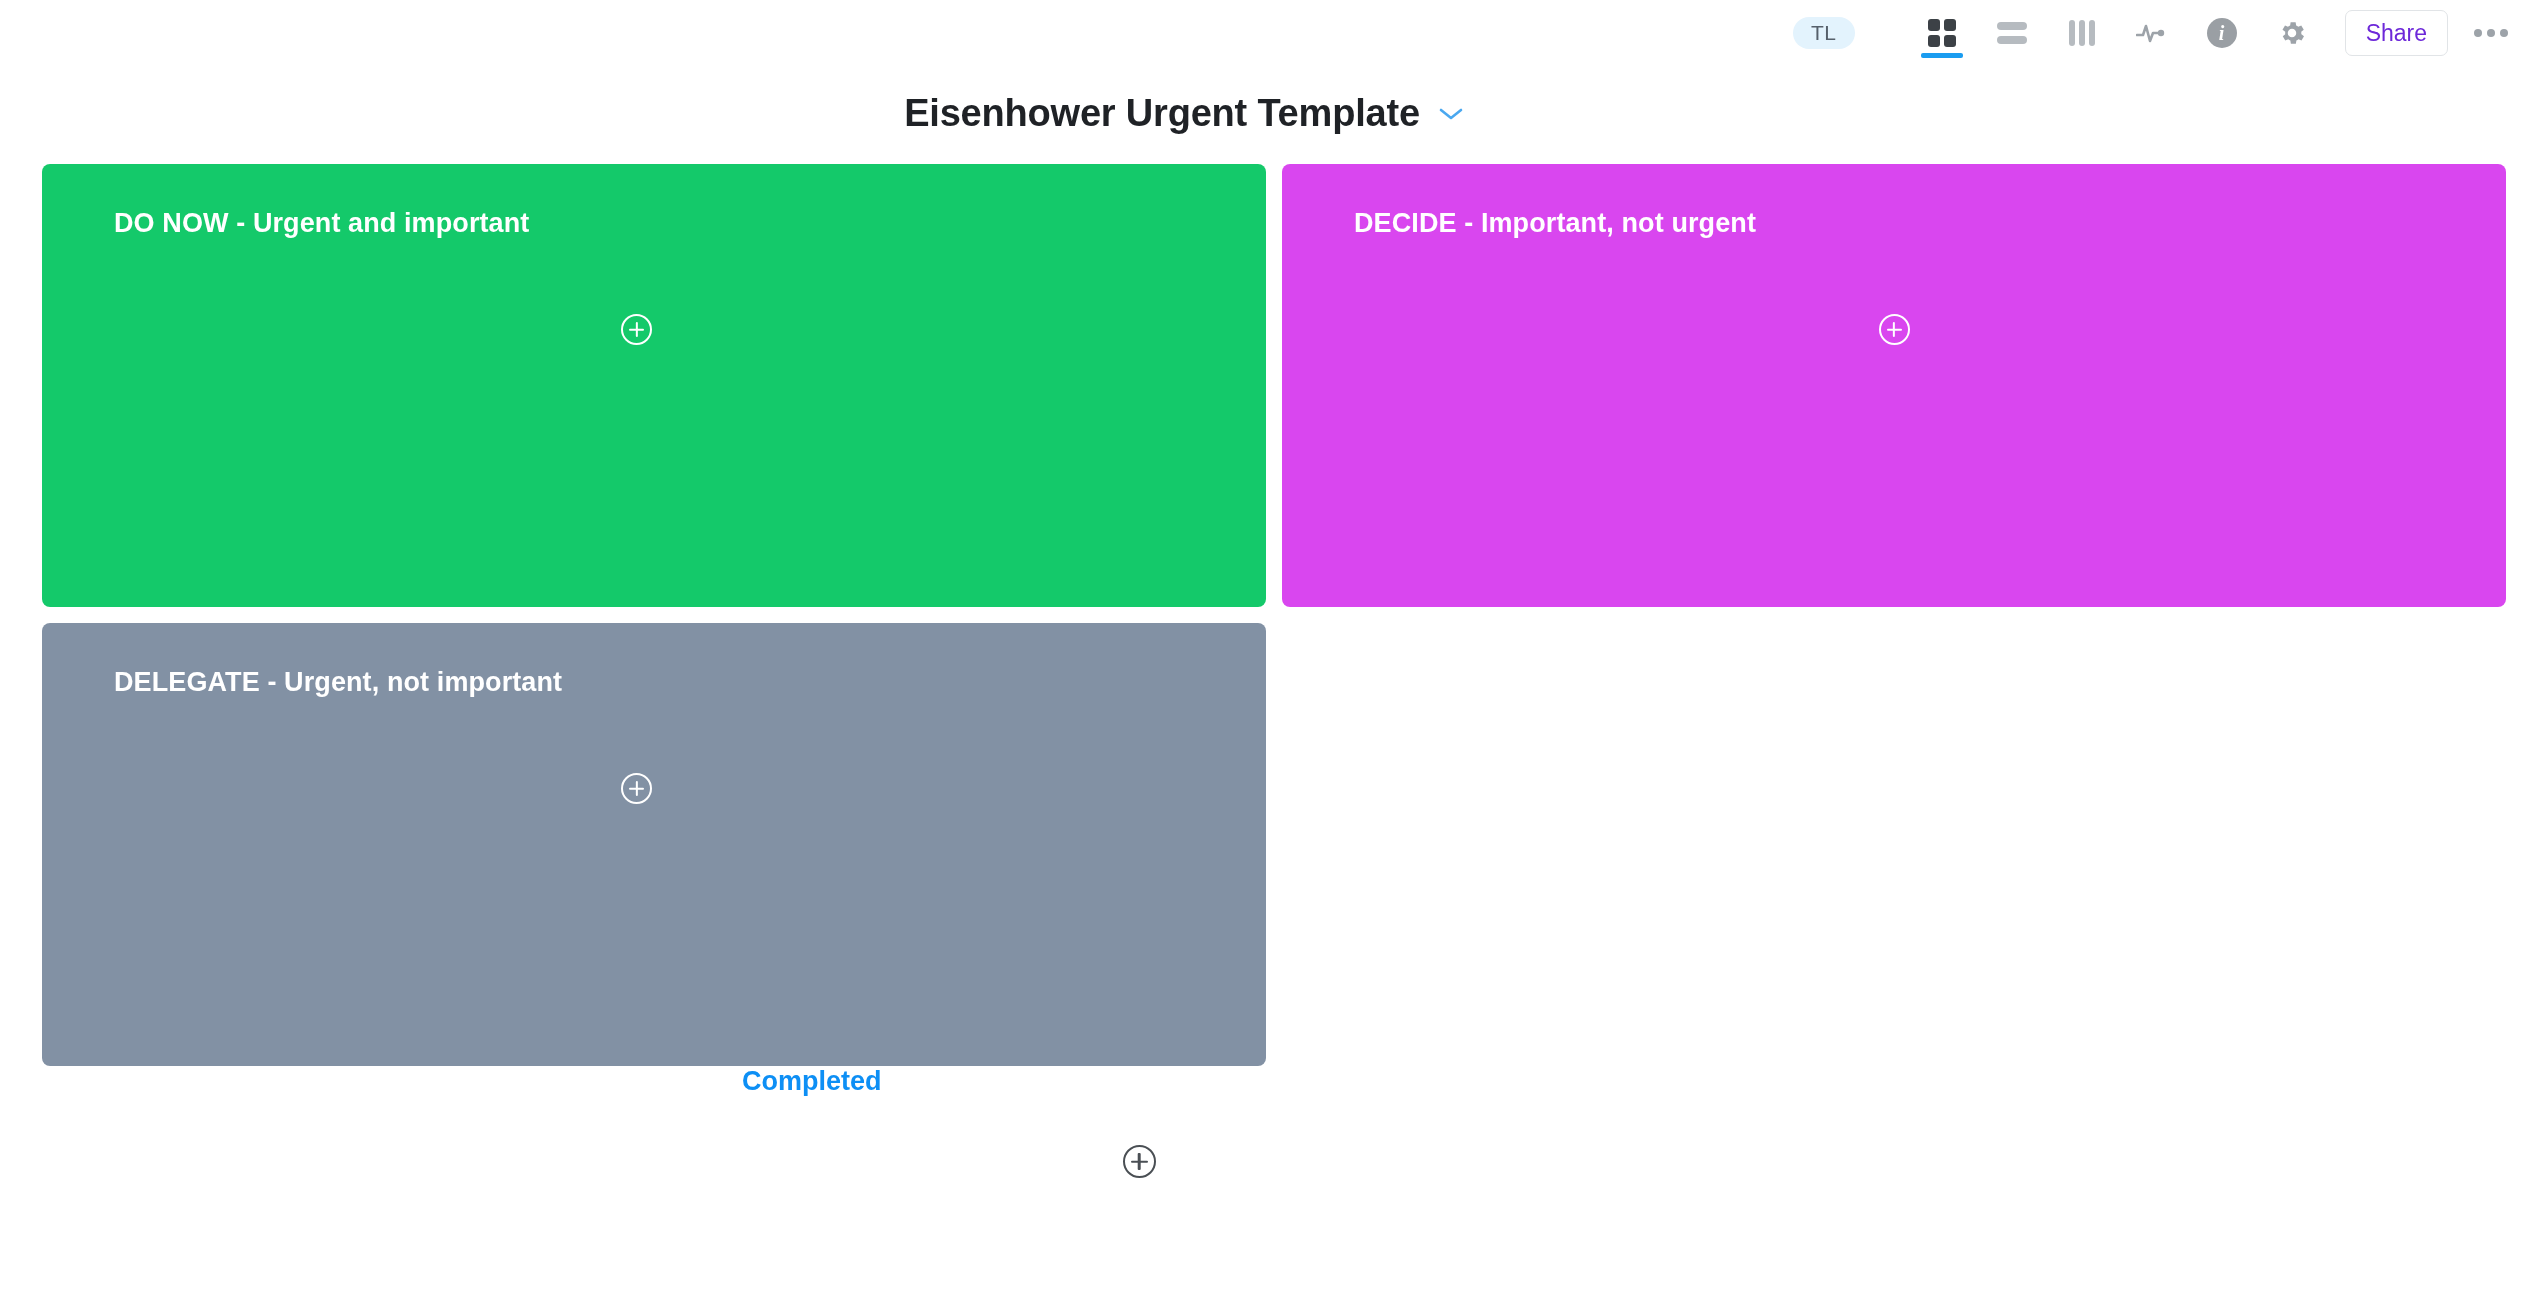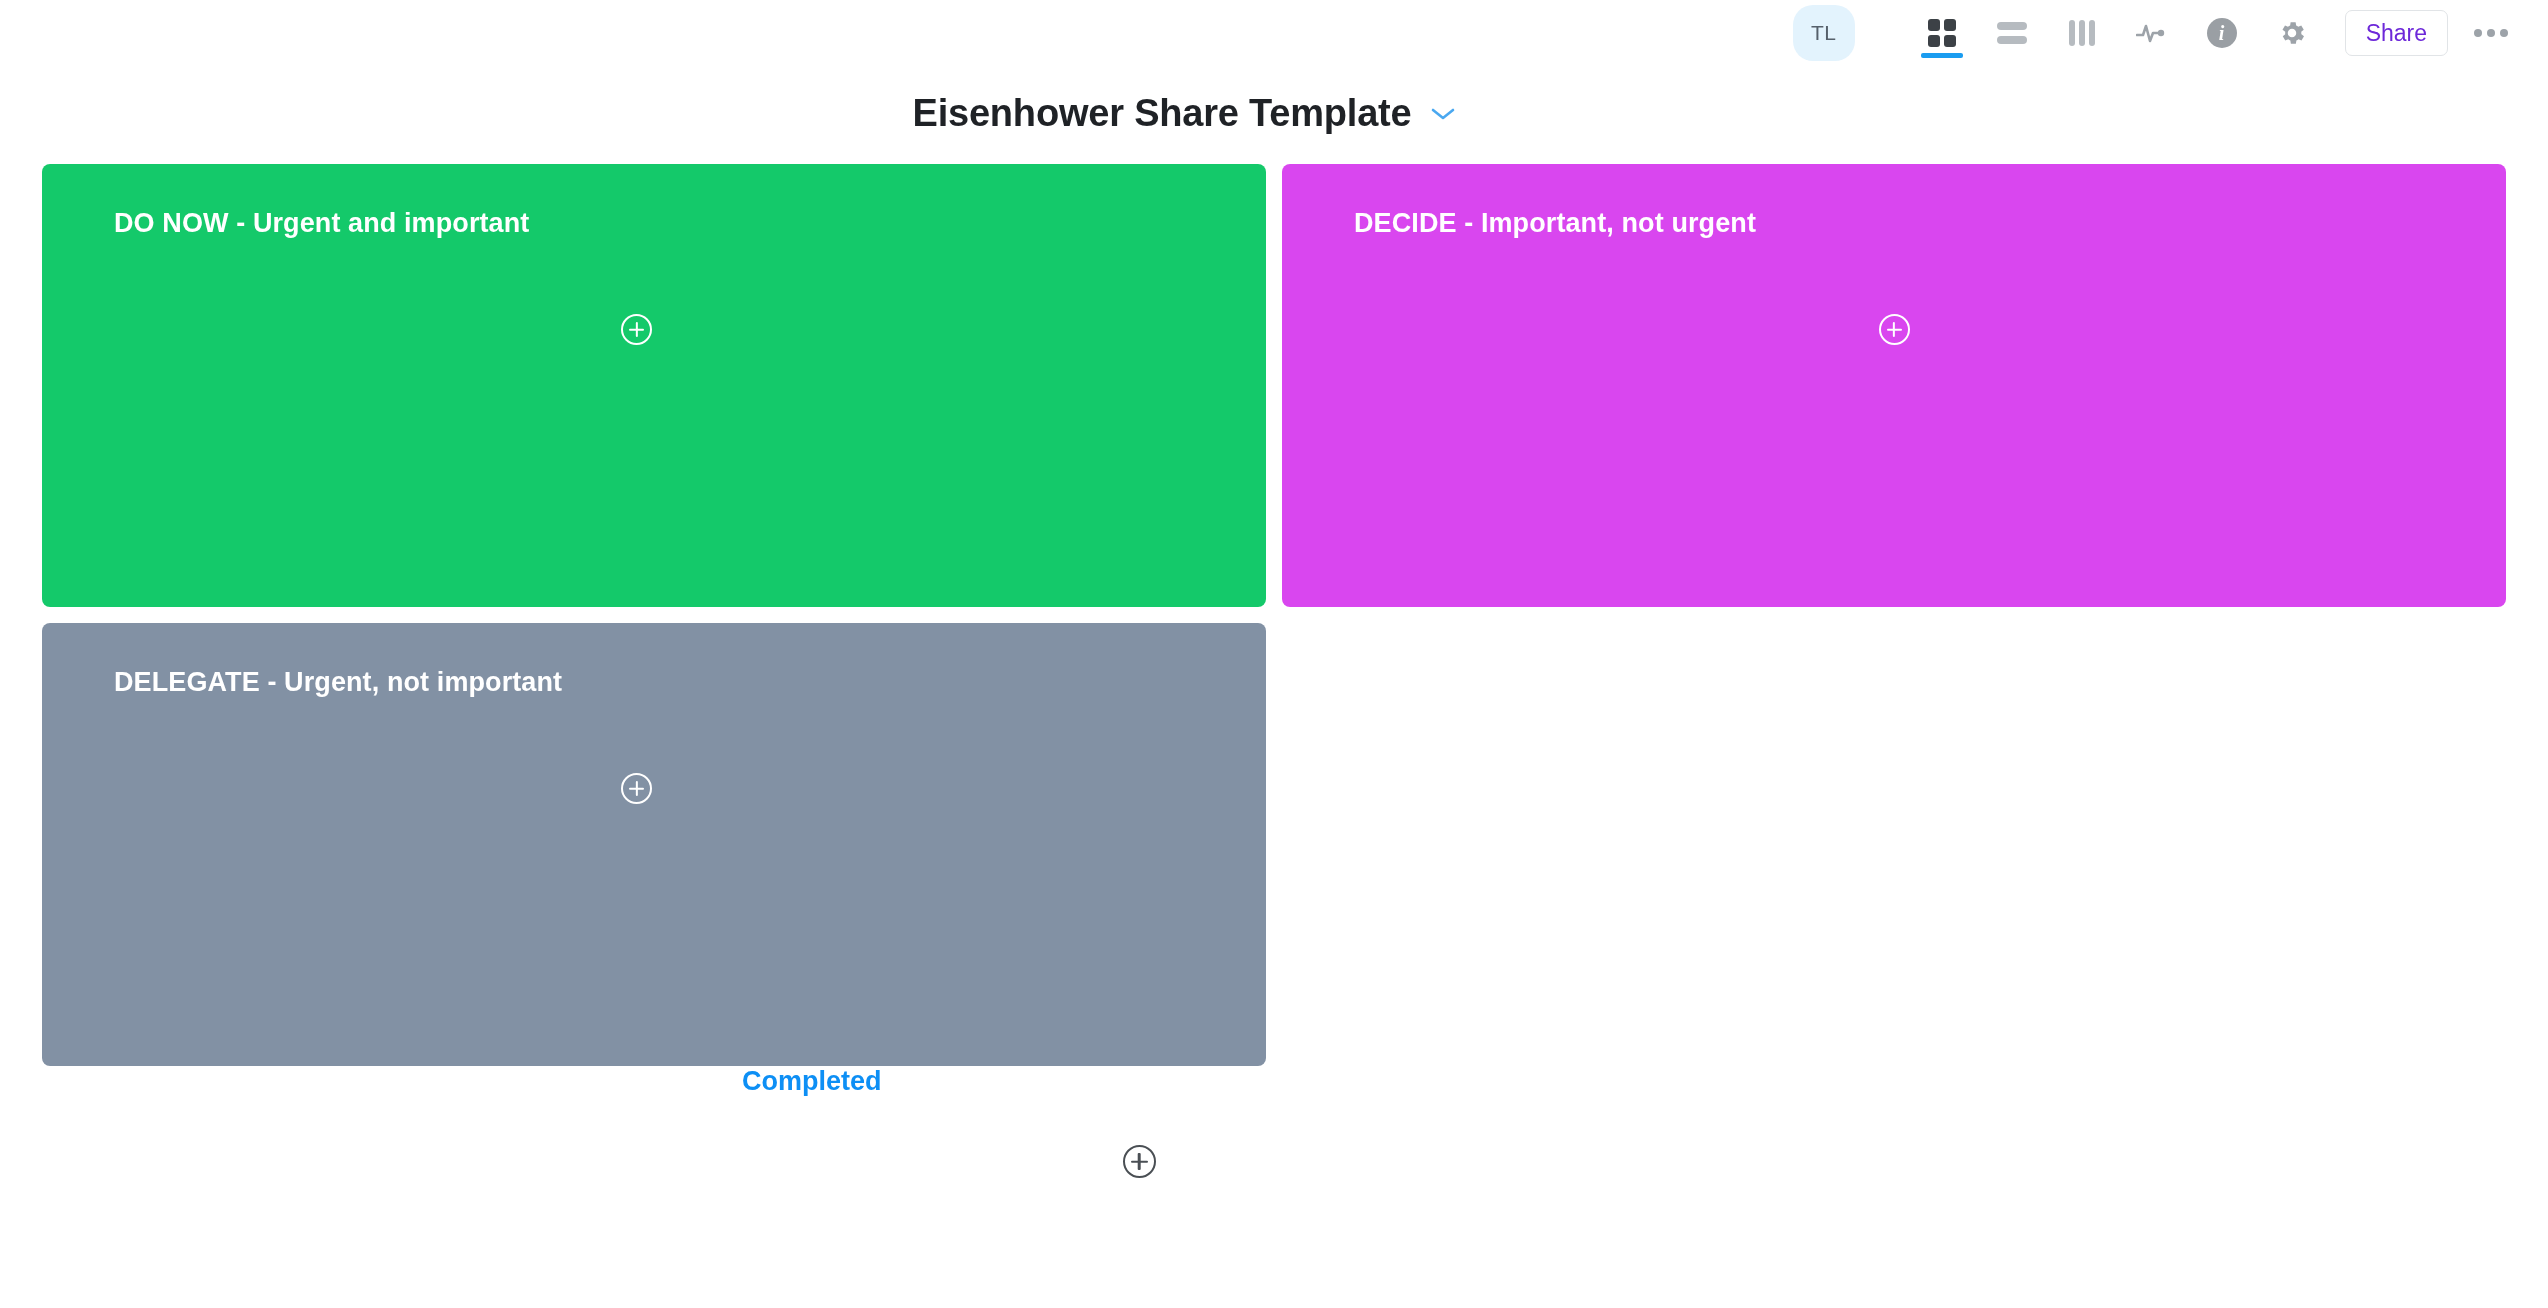--- a/index.html
+++ b/index.html
@@ -18,21 +18,21 @@
     width: 100%;
     display: flex;
     align-items: center;
     justify-content: flex-end;
     padding-right: 22px;
     gap: 0;
   }
 
   .avatar {
     width: 62px;
-    height: 56px;
+    height: 32px;
     border-radius: 20px;
     background: #e3f3fd;
     color: #56606b;
     font-size: 21px;
     font-weight: 500;
     letter-spacing: .4px;
     display: flex;
     align-items: center;
     justify-content: center;
     margin-right: 52px;
@@ -267,21 +267,21 @@
   <button class="share-btn">Share</button>
 
   <div class="more-btn">
     <i></i>
       <i></i>
       <i></i>
   </div>
 </div>
 
 <div class="title-row">
-  <div class="board-title">Eisenhower Share Template</div>
+  <div class="board-title">Eisenhower Urgent Template</div>
   <span class="title-caret">
     <svg width="26" height="16" viewBox="0 0 26 16">
       <path d="M3 4 L13 12 L23 4" fill="none" stroke="#4aa8f0" stroke-width="2.6" stroke-linecap="round" stroke-linejoin="round"></path>
     </svg>
   </span>
 </div>
 
 <div class="matrix">
 
   <div class="quad left" style="background:#14c96a">

